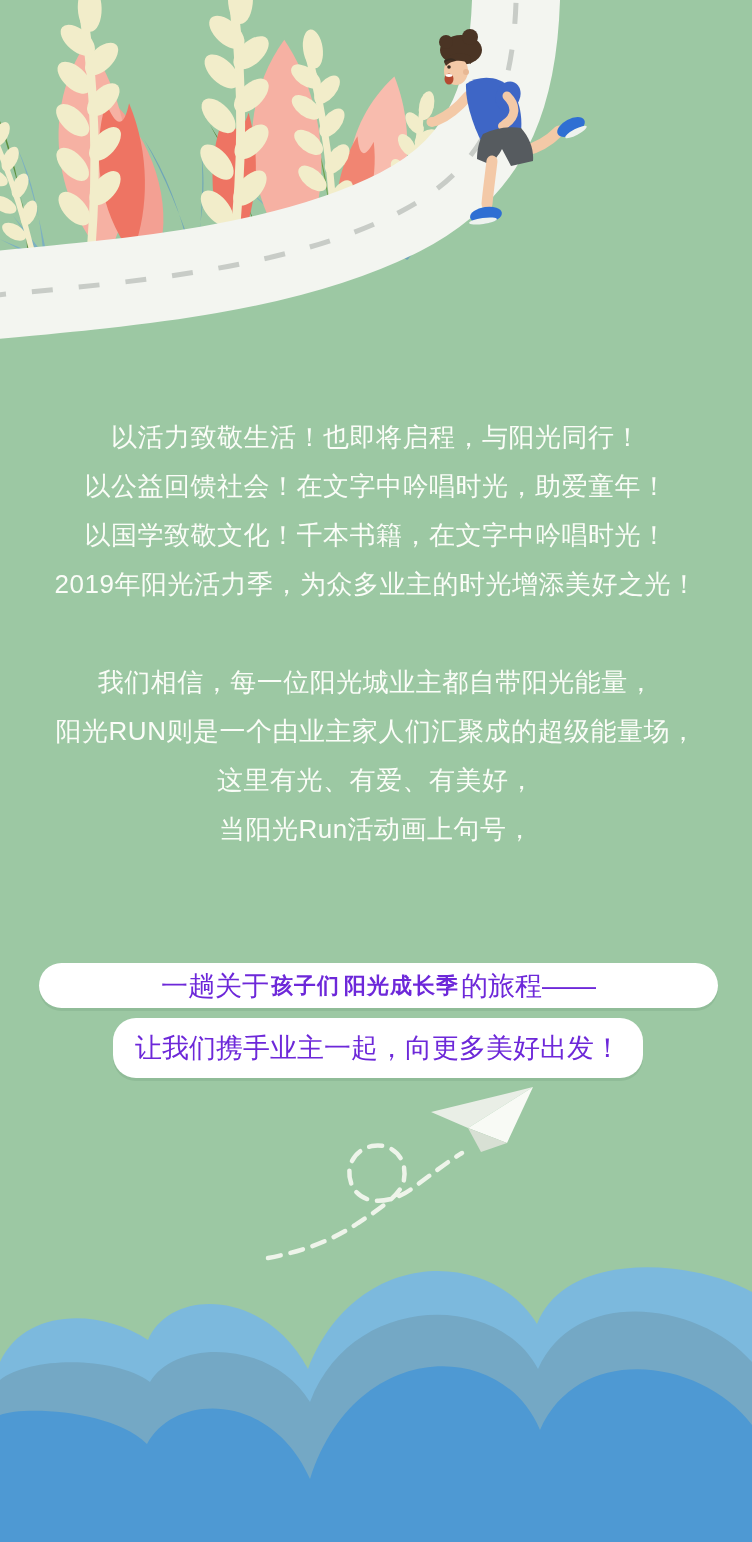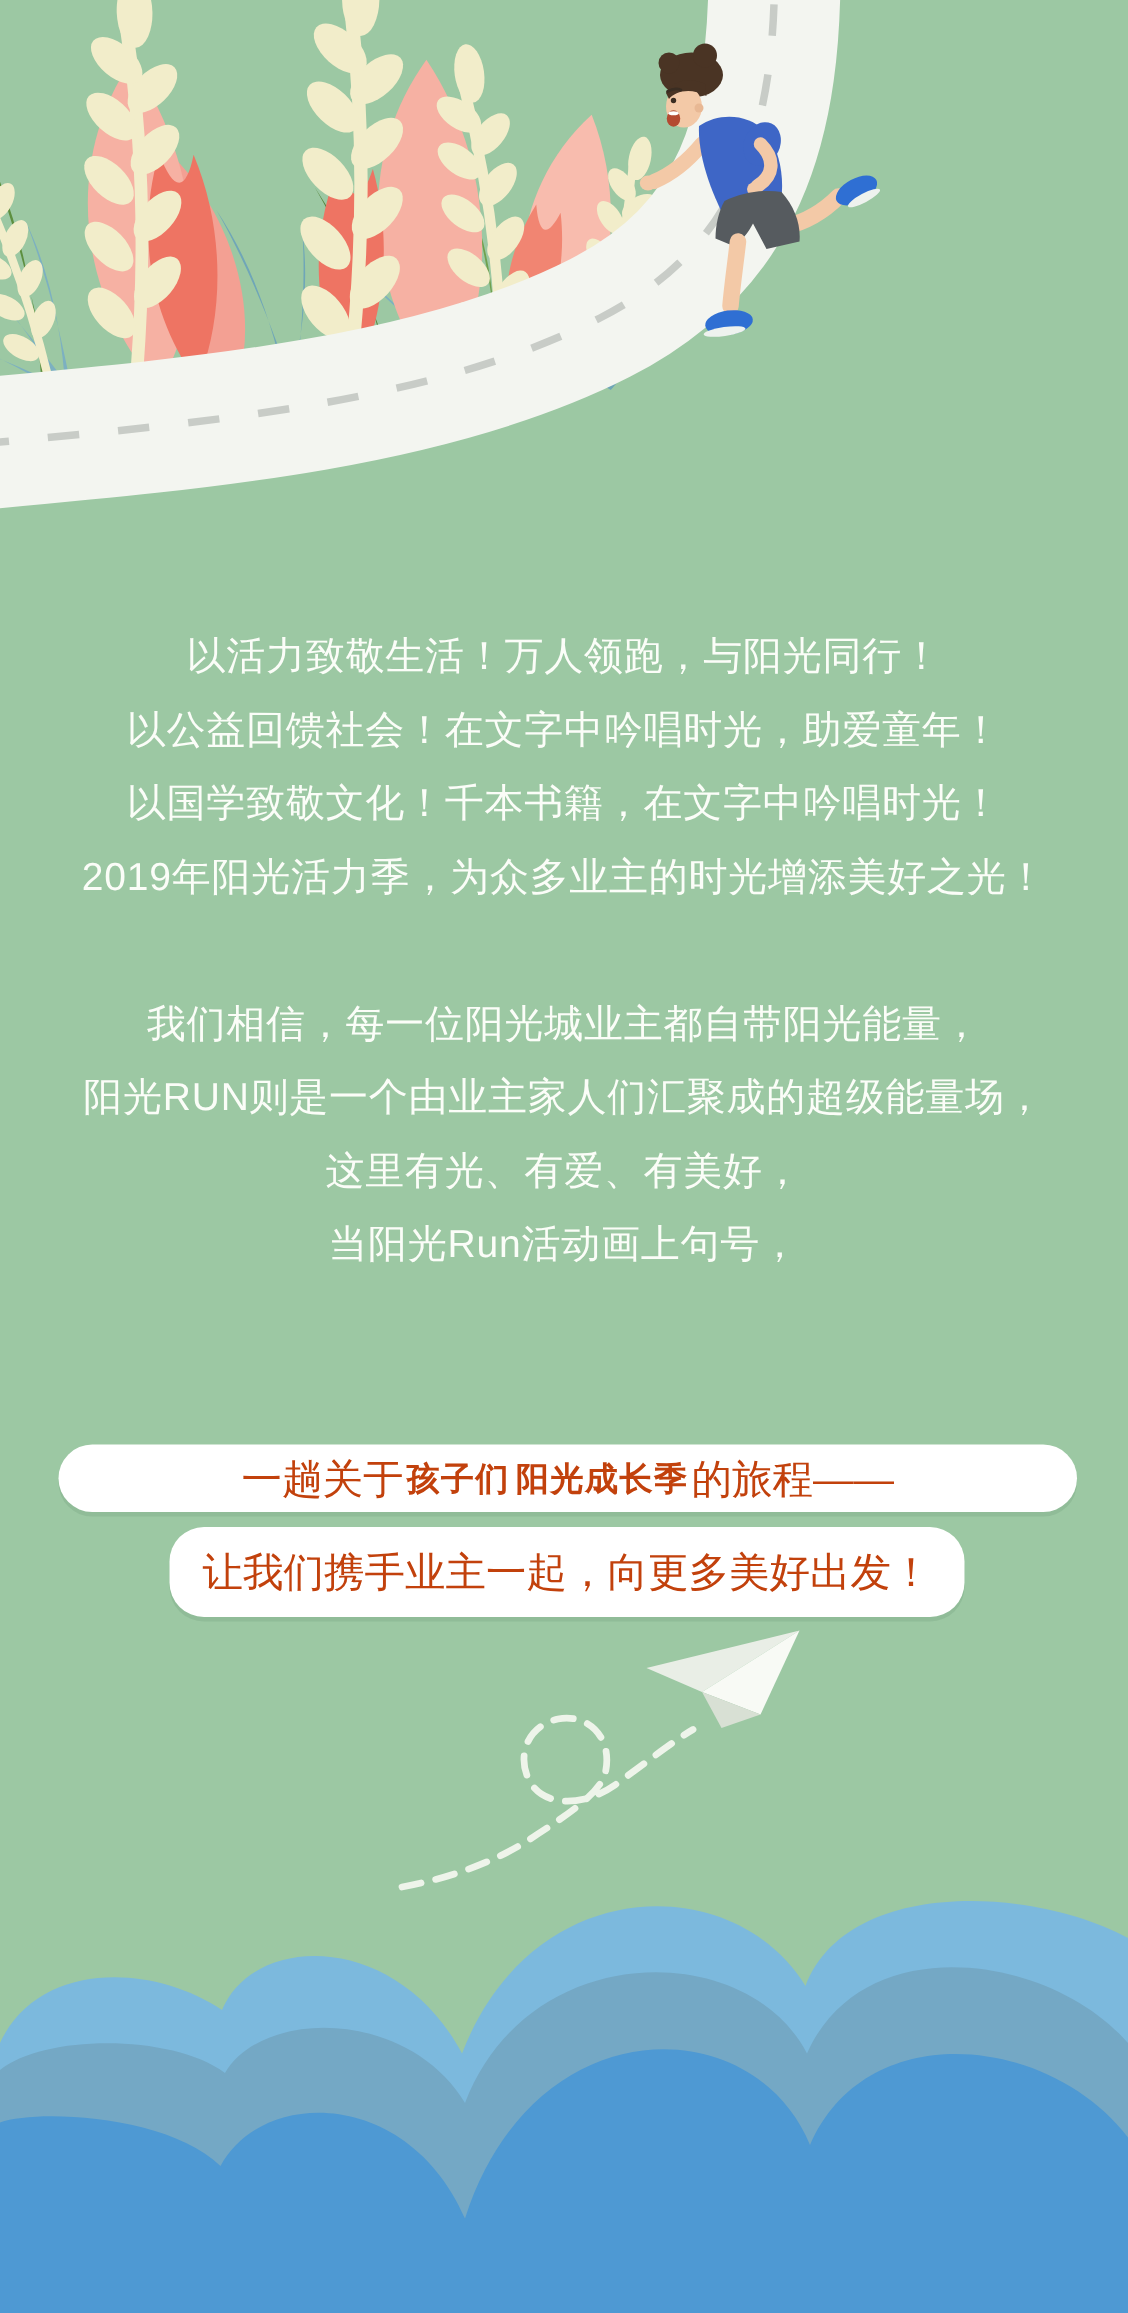--- a/index.html
+++ b/index.html
@@ -14,21 +14,21 @@
   .text-block { position:absolute; left:0; width:752px; }
   .intro-block { top:413px; }
   .body-block { top:658px; }
   .tline {
     color:#fbfdf8; font-size:26px; line-height:49px;
     text-align:center; letter-spacing:0.5px; white-space:nowrap;
   }
   .pill {
     position:absolute; background:#ffffff; border-radius:23px;
     display:flex; align-items:center; justify-content:center;
-    color:#c2410c; font-size:27px; white-space:nowrap;
+    color:#6d28d9; font-size:27px; white-space:nowrap;
     box-shadow:0 3px 0 rgba(60,110,75,0.12);
   }
   .pill-1 { left:39px;  top:963px;  width:679px; height:45px; }
   .pill-2 { left:113px; top:1018px; width:530px; height:60px; }
   .pill .seg { display:inline-block; }
   .pill .em  { font-weight:900; font-size:22px; letter-spacing:1px; padding:0 2px; }
 </style>
 </head>
 <body>
 
@@ -108,21 +108,21 @@
       <path d="M 444 62 C 448 54, 460 51, 470 56 L 471 64 C 460 58, 450 61, 446 66 Z" fill="#4a3424"></path>
       <circle cx="466" cy="72" r="3" fill="#e8b894"></circle>
       <circle cx="449" cy="67" r="1.8" fill="#3a2d22"></circle>
       <path d="M 445 61 q 5 -3 9 -1" stroke="#3a2d22" stroke-width="1.8" fill="none" stroke-linecap="round"></path>
       <ellipse cx="449" cy="79" rx="4.5" ry="5.5" fill="#b44a31"></ellipse>
       <ellipse cx="449" cy="75.5" rx="3.4" ry="1.4" fill="#ffffff"></ellipse>
     </g>
   </svg>
 
   <div class="text-block intro-block">
-    <div class="tline">以活力致敬生活！万人领跑，与阳光同行！</div>
+    <div class="tline">以活力致敬生活！也即将启程，与阳光同行！</div>
     <div class="tline">以公益回馈社会！在文字中吟唱时光，助爱童年！</div>
     <div class="tline">以国学致敬文化！千本书籍，在文字中吟唱时光！</div>
     <div class="tline">2019年阳光活力季，为众多业主的时光增添美好之光！</div>
   </div>
 
   <div class="text-block body-block">
     <div class="tline">我们相信，每一位阳光城业主都自带阳光能量，</div>
     <div class="tline">阳光RUN则是一个由业主家人们汇聚成的超级能量场，</div>
     <div class="tline">这里有光、有爱、有美好，</div>
     <div class="tline">当阳光Run活动画上句号，</div>

